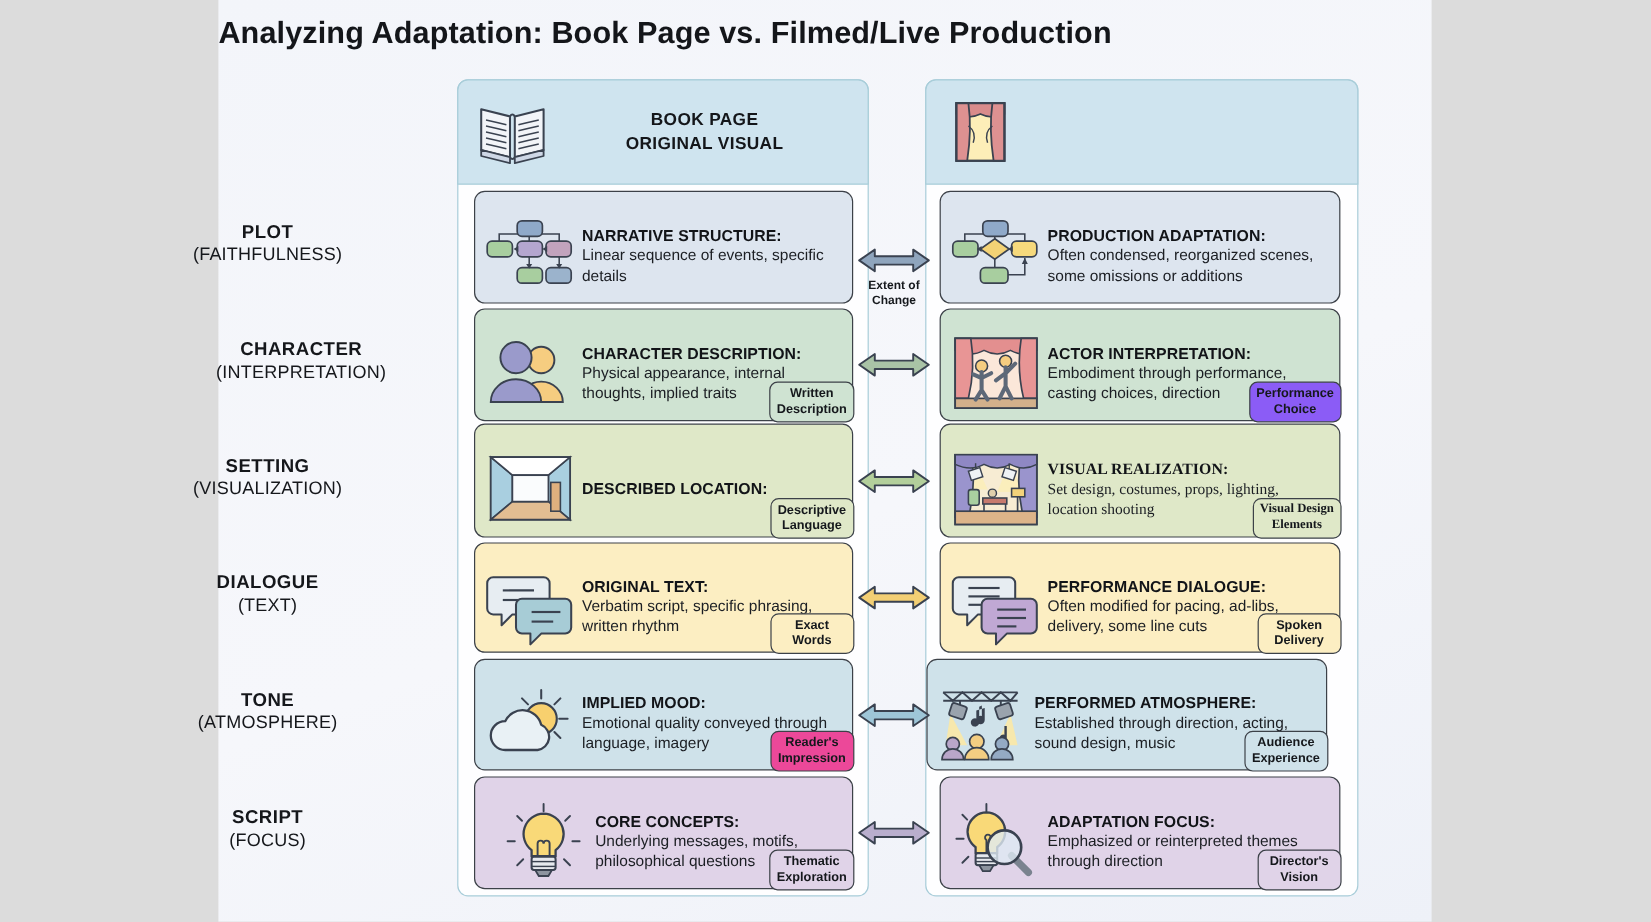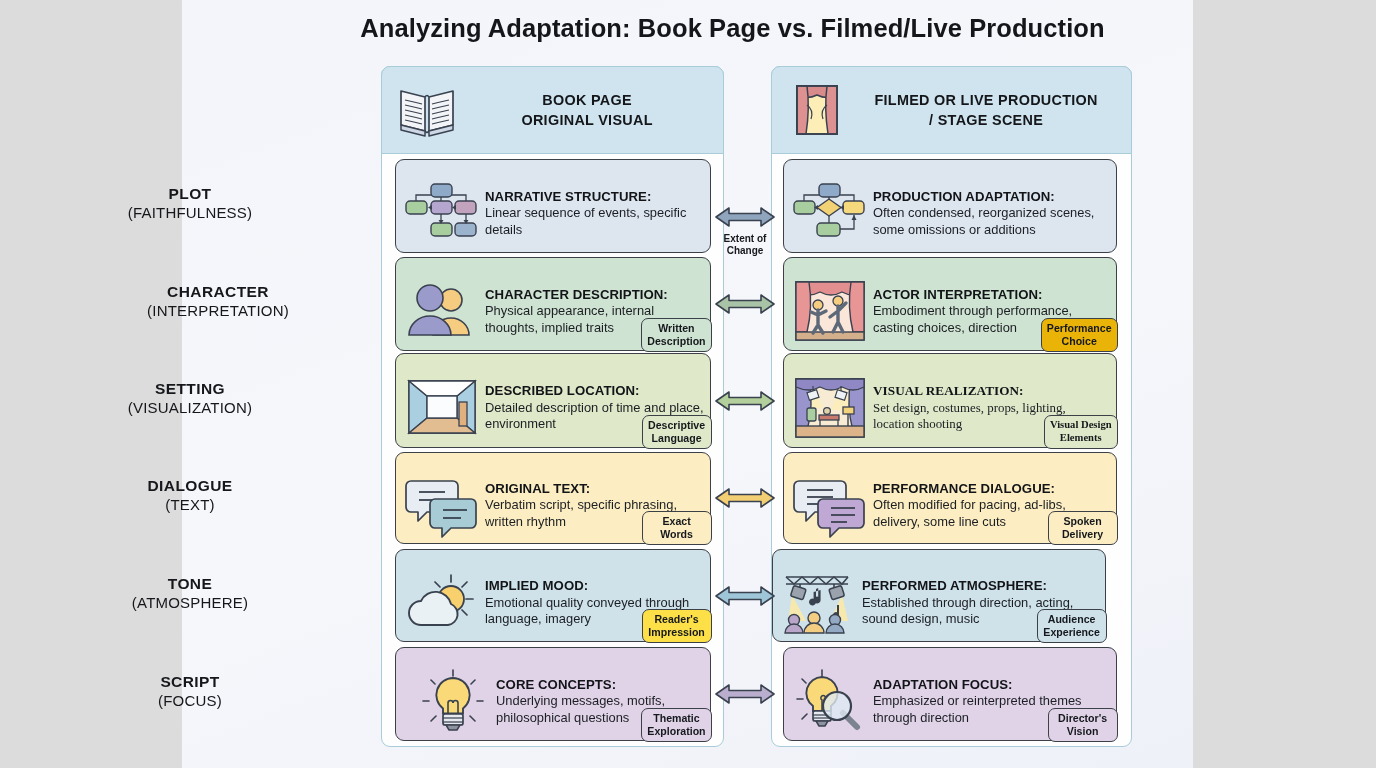--- a/index.html
+++ b/index.html
@@ -7,27 +7,27 @@
     width:1376px;height:768px;
     background:#dcdcdc;
     font-family:"Liberation Sans", sans-serif;
     overflow:hidden;
   }
   #page{
     position:absolute;left:182px;top:0;width:1011px;height:768px;
     background:linear-gradient(160deg,#f3f5fa 0%,#f6f7fb 55%,#eef1f8 100%);
   }
   #title{
-    position:absolute;left:0;top:14px;width:1011px;text-align:center;
-    font-size:25.5px;font-weight:bold;color:#14161a;letter-spacing:.1px;margin-left:45px;
+    position:absolute;left:0;top:14px;width:1011px;text-align:left;
+    font-size:25.5px;font-weight:bold;color:#14161a;letter-spacing:.1px;
   }
 
   
   .rowlabel{
-    position:absolute;left:-182px;width:380px;text-align:center;color:#15171b;
+    position:absolute;left:-182px;width:380px;text-align:center;color:#15171b;padding-left:33px;
   }
   .rowlabel .l1{font-size:15.5px;font-weight:bold;letter-spacing:.4px;line-height:19px;}
   .rowlabel .l2{font-size:15px;font-weight:normal;letter-spacing:.2px;line-height:19px;}
 
   
   .panel{
     position:absolute;top:66px;height:681px;
     border:1.4px solid #a8cdd9;border-radius:9px;
     background:#fefeff;
     box-sizing:border-box;
@@ -149,24 +149,20 @@
         <svg viewBox="0 0 62 58" width="62" height="58">
           <rect x="11" y="5" width="40" height="48" fill="#fdeeb8" stroke="#3a4250" stroke-width="1.7"></rect>
           <path d="M11 5 h40 v9 q-10 5 -20 0 q-10 5 -20 0 Z" fill="#d98b8b" stroke="#3a4250" stroke-width="1.4"></path>
           <path d="M11 5 h10 q3 22 -1 48 h-9 Z" fill="#dd9191" stroke="#3a4250" stroke-width="1.5"></path>
           <path d="M51 5 h-10 q-3 22 1 48 h9 Z" fill="#dd9191" stroke="#3a4250" stroke-width="1.5"></path>
           <path d="M21 24 q7 5 4 14" fill="none" stroke="#3a4250" stroke-width="1.2"></path>
           <path d="M41 24 q-7 5 -4 14" fill="none" stroke="#3a4250" stroke-width="1.2"></path>
           <rect x="11" y="5" width="40" height="48" fill="none" stroke="#3a4250" stroke-width="1.7"></rect>
         </svg>
       </span>
-      <span class="htext">
-        <span>FILMED OR LIVE PRODUCTION</span><br>
-        <span>/ STAGE SCENE</span>
-      </span>
     </div>
   </div>
 
   <div id="cards">
       <div class="card" style="left: 213px; top: 159px; width: 316px; height: 94px; background: rgb(221, 229, 239);">
         <div class="card-inner">
           <div class="card-icon">
             <svg viewBox="0 0 78 68" width="78" height="68">
     <g stroke="#3a4250" stroke-width="1.3" fill="none">
       <path d="M38 22 v-4"></path>
@@ -260,21 +256,21 @@
     <path d="M27 33 v15 M27 38 l-7 -3 M27 38 l8 -4 M27 48 l-5 8 M27 48 l5 8" stroke="#5d6878" stroke-width="3.4" fill="none" stroke-linecap="round"></path>
     <circle cx="47" cy="24" r="5" fill="#f6cd80" stroke="#3a4250" stroke-width="1.3"></circle>
     <path d="M47 29 v16 M47 34 l-8 6 M47 34 l8 -8 M47 45 l-5 10 M47 45 l5 10" stroke="#5d6878" stroke-width="3.4" fill="none" stroke-linecap="round"></path>
   </svg>
           </div>
           <div class="card-text">
             <div class="card-title">ACTOR INTERPRETATION:</div>
             <div class="card-body">Embodiment through performance, casting choices, direction</div>
           </div>
         </div>
-        <div class="badge" style="background: #eab308;">
+        <div class="badge" style="background: #8b5cf6;">
           <div>Performance</div>
           <div>Choice</div>
         </div>
       </div>
       <div class="conn" style="left: 532px; top: 291px;">
         <svg viewBox="0 0 62 26" width="62" height="26">
       <path d="M2 13 L15 4 L15 9.5 L47 9.5 L47 4 L60 13 L47 22 L47 16.5 L15 16.5 L15 22 Z" fill="#a9c3a6" stroke="#3a4250" stroke-width="1.6" stroke-linejoin="round"></path>
     </svg>
       </div>
       <div class="card" style="left: 213px; top: 353px; width: 316px; height: 95px; background: rgb(223, 232, 200);">
@@ -285,21 +281,20 @@
     <path d="M6 7 L24 22 L24 44 L6 59 Z" fill="#a9cfe0" stroke="#3a4250" stroke-width="1.4"></path>
     <path d="M72 7 L54 22 L54 44 L72 59 Z" fill="#a9cfe0" stroke="#3a4250" stroke-width="1.4"></path>
     <path d="M6 59 L24 44 L54 44 L72 59 Z" fill="#e2bd92" stroke="#3a4250" stroke-width="1.4"></path>
     <path d="M6 7 L24 22 L54 22 L72 7 Z" fill="#ffffff" stroke="#3a4250" stroke-width="1.4"></path>
     <rect x="24" y="22" width="30" height="22" fill="#fafcfd" stroke="#3a4250" stroke-width="1.4"></rect>
     <rect x="56" y="28" width="8" height="24" fill="#e0b07e" stroke="#3a4250" stroke-width="1.3"></rect>
   </svg>
           </div>
           <div class="card-text">
             <div class="card-title">DESCRIBED LOCATION:</div>
-            <div class="card-body">Detailed description of time and place, environment</div>
           </div>
         </div>
         <div class="badge" style="background: rgb(223, 232, 200);">
           <div>Descriptive</div>
           <div>Language</div>
         </div>
       </div>
       <div class="card" style="left: 601px; top: 353px; width: 334px; height: 95px; background: rgb(223, 232, 200); font-family: Liberation Serif, serif;">
         <div class="card-inner">
           <div class="card-icon">
@@ -413,21 +408,21 @@
     </g>
     <circle cx="48" cy="30" r="13" fill="#f8d06e" stroke="#3a4250" stroke-width="1.8"></circle>
     <path d="M18 56 a12 12 0 0 1 0 -24 a16 16 0 0 1 30 3 a11 11 0 0 1 -3 21 Z" fill="#e9f1f5" stroke="#3a4250" stroke-width="1.9" stroke-linejoin="round"></path>
   </svg>
           </div>
           <div class="card-text">
             <div class="card-title">IMPLIED MOOD:</div>
             <div class="card-body">Emotional quality conveyed through language, imagery</div>
           </div>
         </div>
-        <div class="badge" style="background: #fde047; margin-top: 30px;">
+        <div class="badge" style="background: #ec4899; margin-top: 30px;">
           <div>Reader's</div>
           <div>Impression</div>
         </div>
       </div>
       <div class="card" style="left: 590px; top: 549px; width: 334px; height: 93px; background: rgb(207, 226, 234);">
         <div class="card-inner">
           <div class="card-icon">
             <svg viewBox="0 0 78 68" width="78" height="68">
     <g stroke="#3a4250" stroke-width="1.6" fill="none">
       <path d="M6 8 h62"></path>

